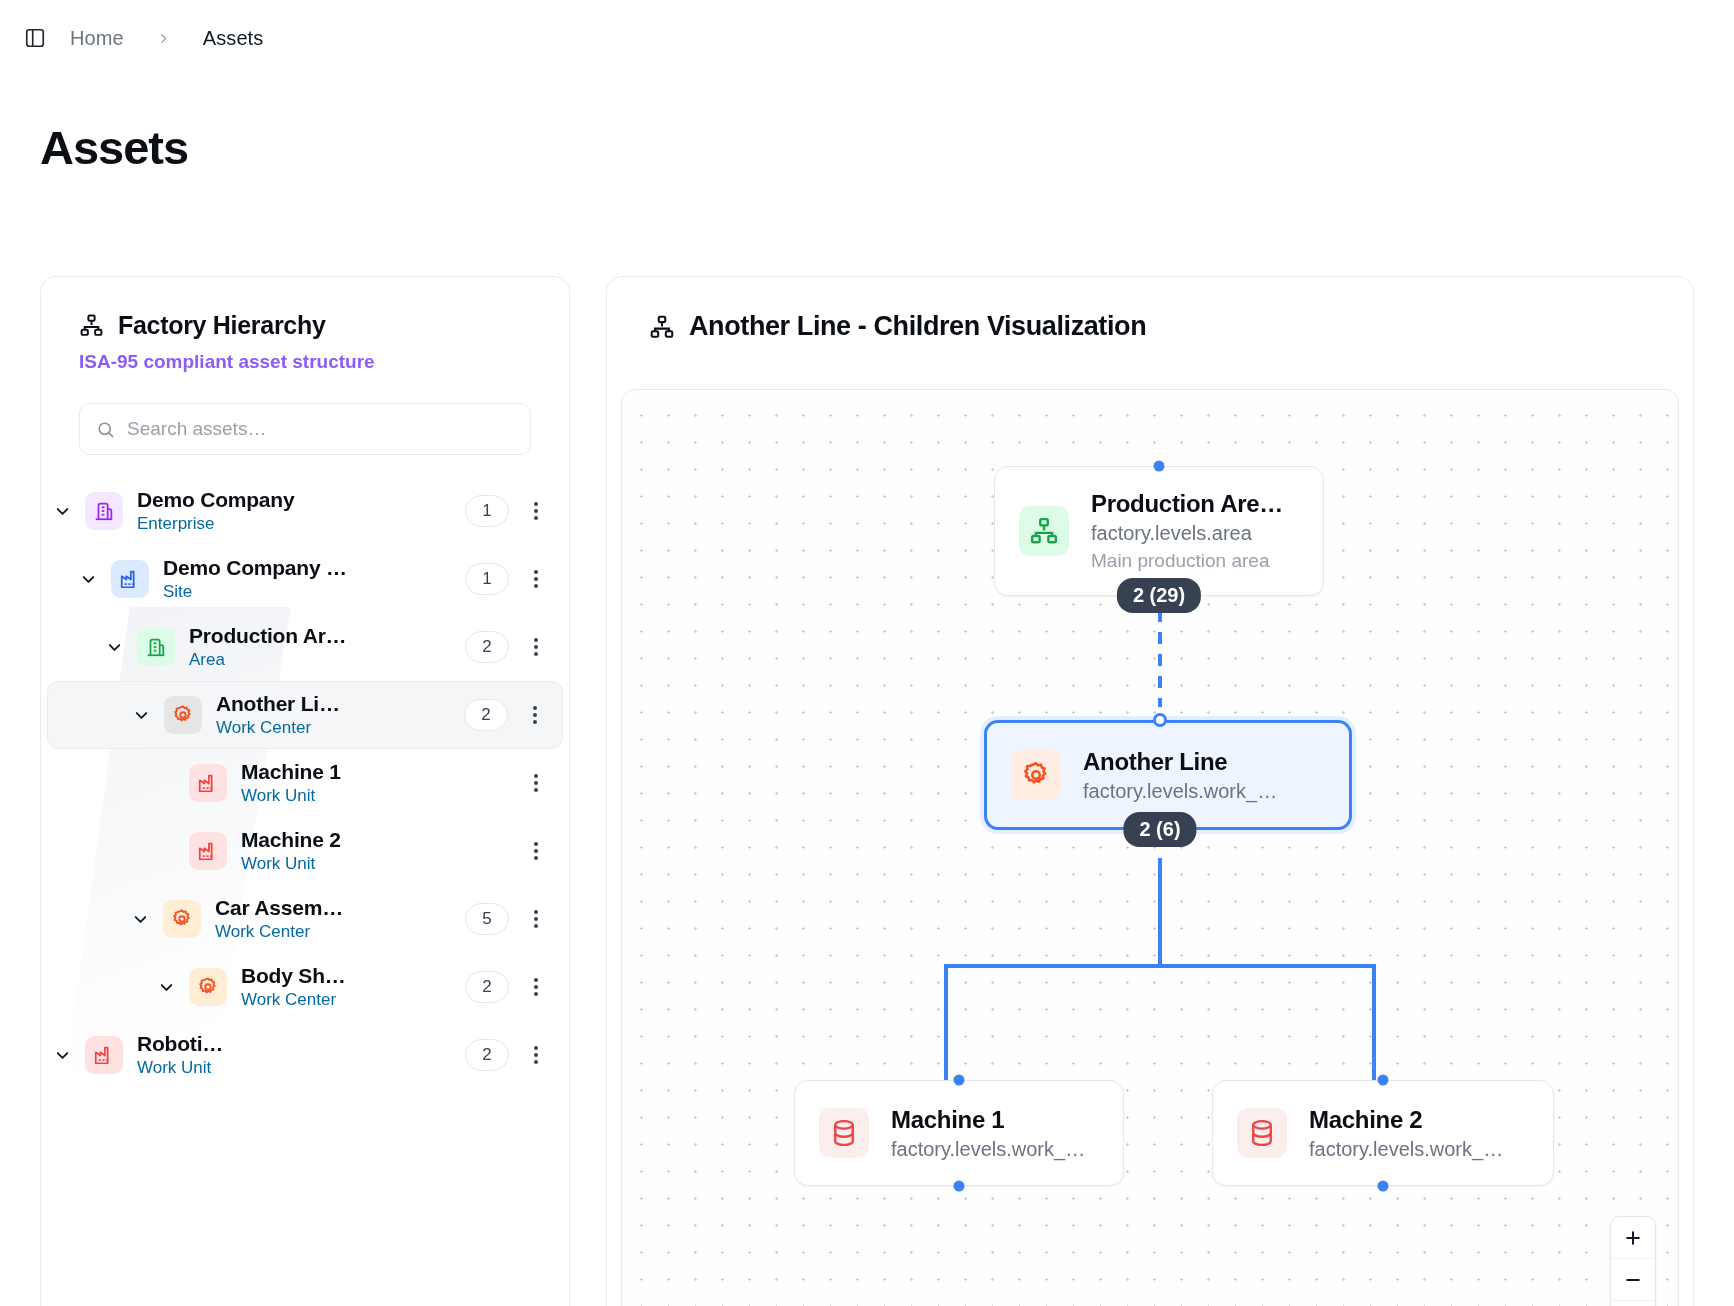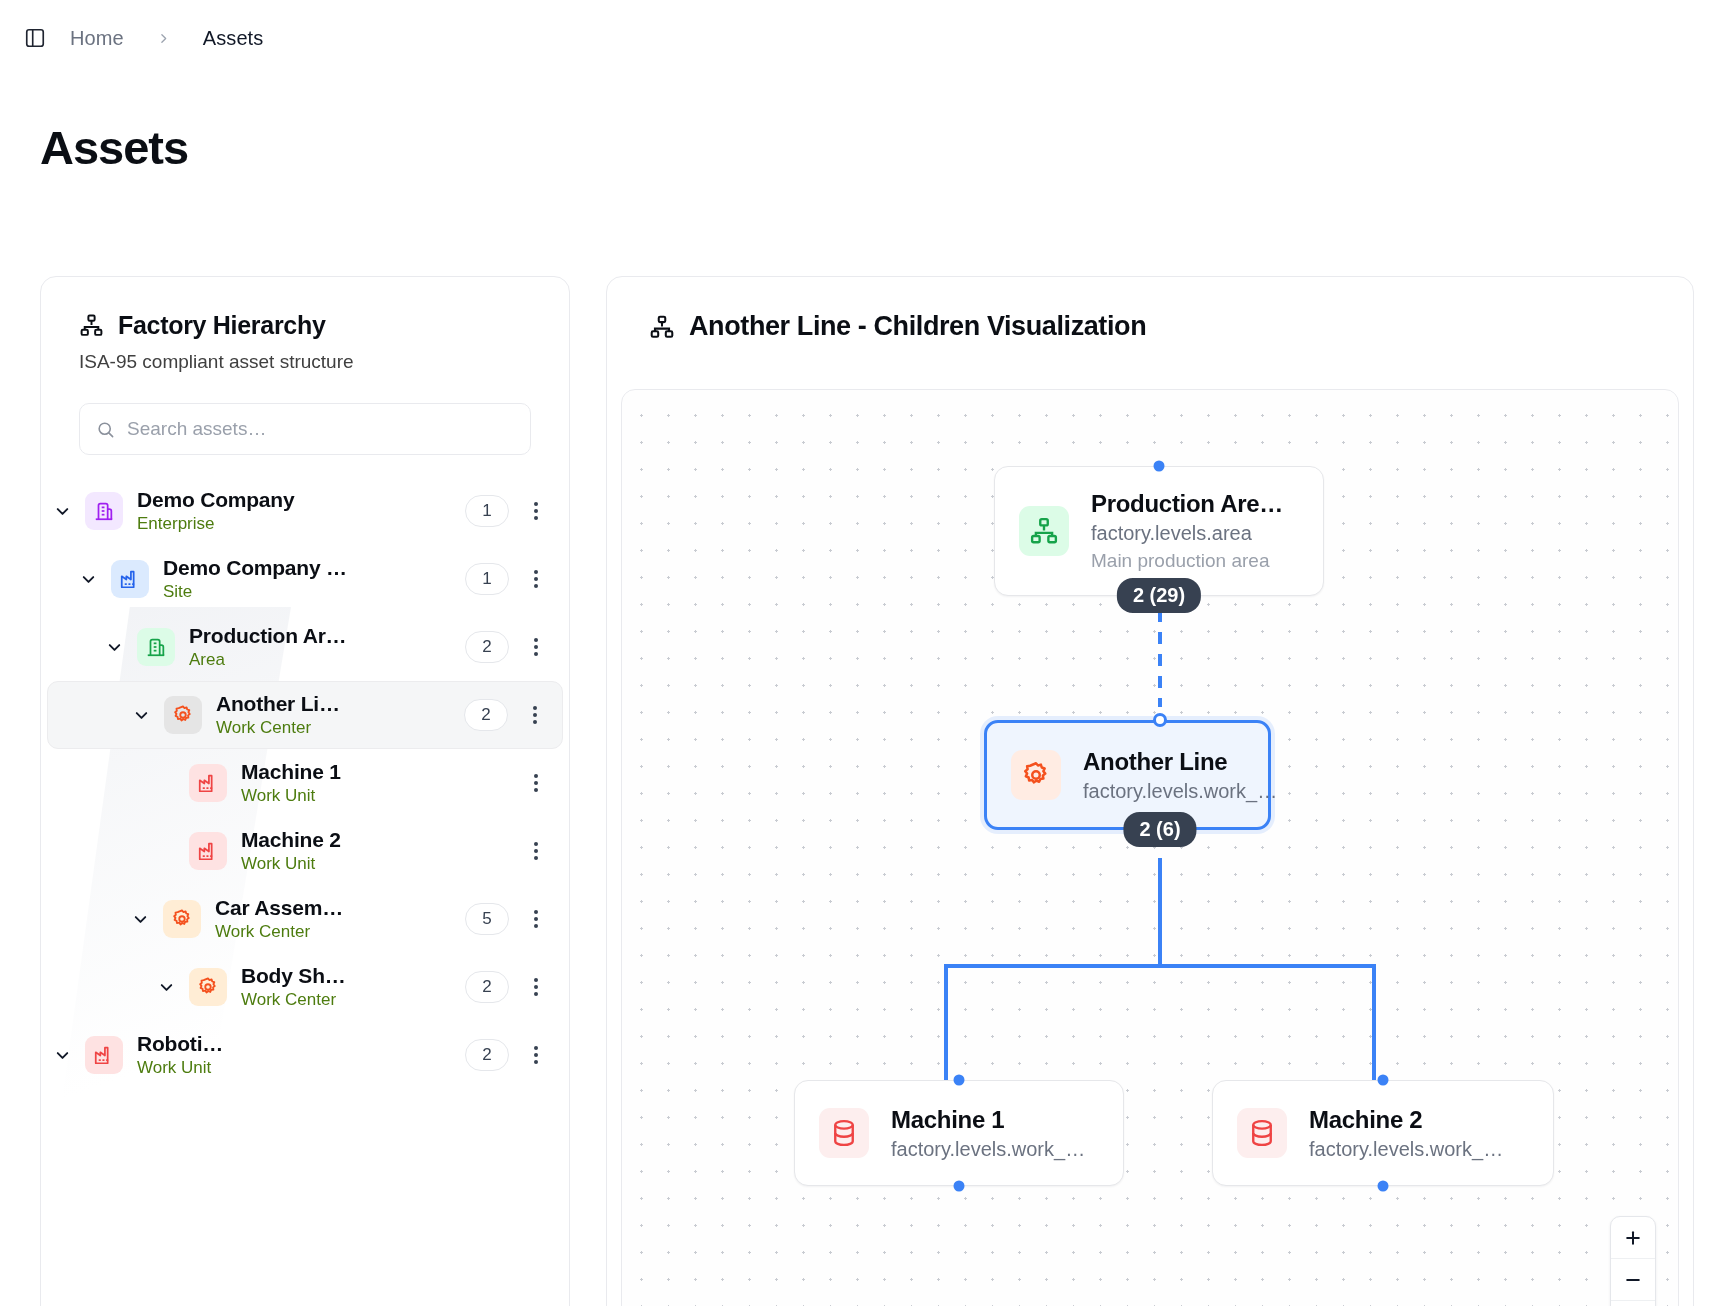--- a/index.html
+++ b/index.html
@@ -54,21 +54,21 @@
   
   .card {
     background: #fff;
     border: 1px solid #e9eaee;
     border-radius: 16px;
   }
   .left-card { width: 530px; position: relative; overflow: hidden; }
   .panel-head { padding: 34px 38px 0 38px; }
   .panel-title-row { display: flex; align-items: center; gap: 14px; }
   .panel-title { font-size: 25px; font-weight: 700; color: #0b0e14; letter-spacing: -.3px;}
-  .panel-sub { margin-top: 11px; font-size: 19px; color: #404040; }
+  .panel-sub { margin-top: 11px; font-size: 19px; color: #8b5cf6; font-weight: bold; }
 
   .search-wrap {
     margin: 30px 38px 0 38px;
     height: 52px;
     border: 1px solid #e9eaee;
     border-radius: 10px;
     display: flex; align-items: center;
     gap: 12px; padding: 0 16px;
     background: #fff;
   }
@@ -99,21 +99,21 @@
   .node-icon {
     width: 38px; height: 38px; border-radius: 9px;
     display: flex; align-items: center; justify-content: center;
     flex: 0 0 38px; margin-left: 8px;
   }
   .node-text { margin-left: 14px; min-width: 0; flex: 1; }
   .node-name {
     font-size: 21px; font-weight: 700; color: #0b0e14;
     white-space: nowrap; overflow: hidden; letter-spacing: -.2px;
   }
-  .node-type { font-size: 17px; color: #4d7c0f; margin-top: 2px; }
+  .node-type { font-size: 17px; color: #0369a1; margin-top: 2px; }
   .count-pill {
     min-width: 44px; height: 32px; padding: 0 10px;
     border: 1px solid #e5e7eb; border-radius: 16px;
     display: flex; align-items: center; justify-content: center;
     font-size: 17px; color: #374151; flex: 0 0 auto;
     background: #fff;
   }
   .kebab {
     width: 34px; height: 34px; margin-left: 10px;
     display: flex; flex-direction: column; align-items: center; justify-content: center;
@@ -518,21 +518,21 @@
               </svg>
             </span>
             <span class="gtext">
               <span class="gname" style="display:block">Production Are…</span>
               <span class="gpath" style="display:block">factory.levels.area</span>
               <span class="gdesc" style="display:block">Main production area</span>
             </span>
           </div>
           <div class="handle" style="left: 537px; top: 76px;"></div>
           <div class="badge" style="left: 537px; top: 188px;">2 (29)</div>
-          <div class="gnode selected" style="left: 362px; top: 330px; width: 287px; height: 110px;">
+          <div class="gnode selected" style="left: 362px; top: 330px; width: 368px; height: 110px;">
             <span class="gicon" style="background:#ffece3">
               <svg width="30" height="30" viewBox="0 0 24 24" fill="none" stroke="#f4511e" stroke-width="2" stroke-linejoin="round">
                 <path d="M12 2.6l1.6 1.8 2.3-.7.7 2.3 2.3.8-1 2.2 1.5 1.9-1.9 1.5.4 2.4-2.4.4-1 2.2-2.2-1-1.9 1.5-1.5-1.9-2.4.4-.4-2.4-2.2-1 1-2.2-1.5-1.9 1.9-1.5-.4-2.4 2.4-.4z"></path>
                 <circle cx="12" cy="12" r="3"></circle>
               </svg>
             </span>
             <span class="gtext">
               <span class="gname" style="display:block">Another Line</span>
               <span class="gpath" style="display:block">factory.levels.work_…</span>
             </span>

